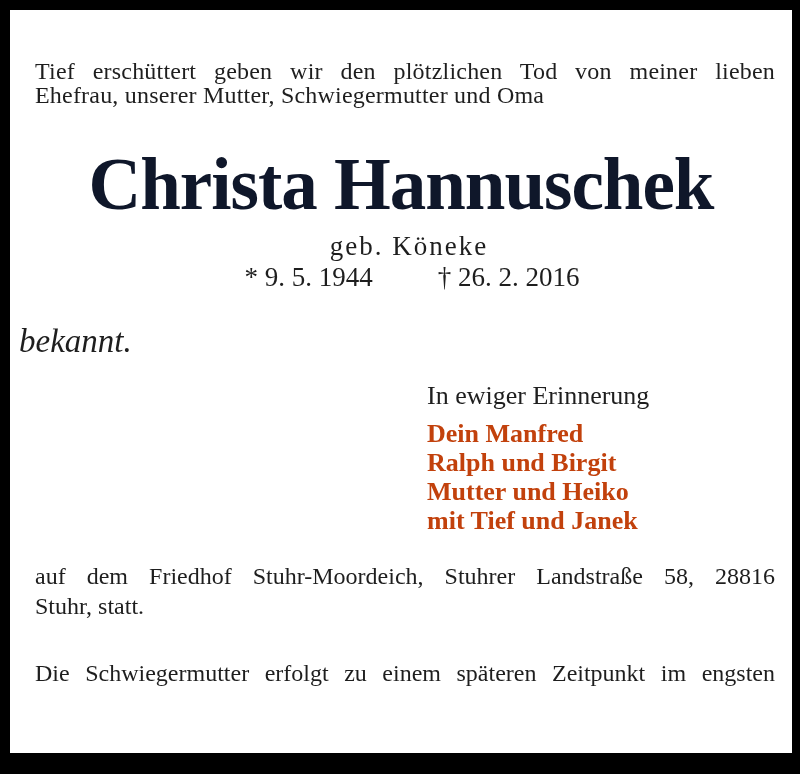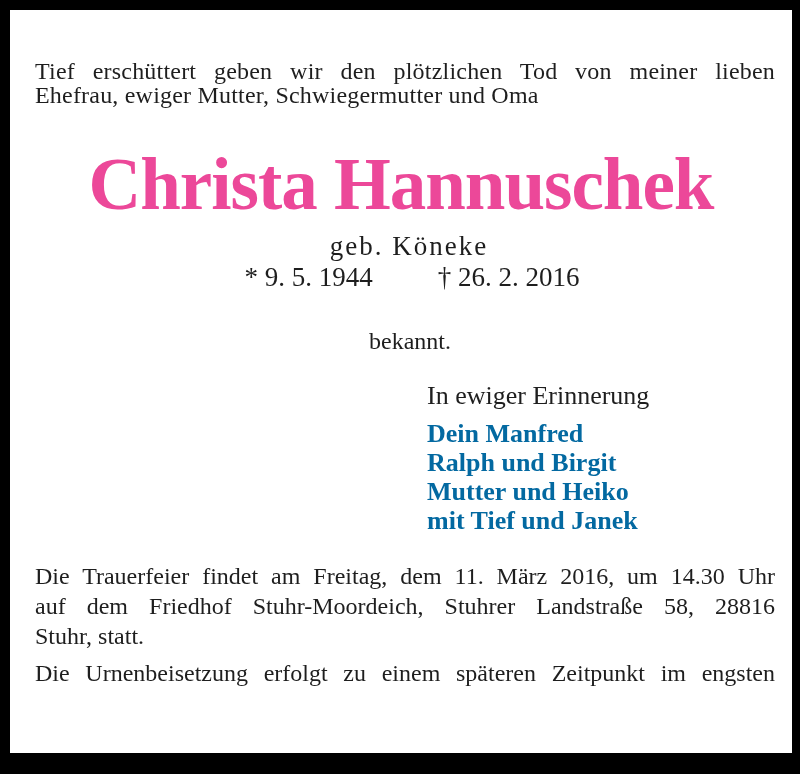--- a/index.html
+++ b/index.html
@@ -39,21 +39,21 @@
   }
   .name {
     top: 137px;
     left: 0;
     width: 100%;
     text-align: center;
     font-size: 73px;
     line-height: 76px;
     font-weight: bold;
     letter-spacing: -1px;
-    color: #ec4899;
+    color: #0f172a;
     white-space: nowrap;
   }
   .maiden {
     top: 222px;
     left: 0;
     width: 100%;
     text-align: center;
     font-size: 27px;
     line-height: 28px;
     letter-spacing: 2px;
@@ -67,38 +67,38 @@
     justify-content: center;
     gap: 65px;
     font-size: 27px;
     line-height: 30px;
     transform: translateX(11px);
   }
   .closing {
     top: 316px;
     left: 0;
     width: 100%;
-    text-align: center;
-    font-size: 24px;
+    font-size: 33px;
     line-height: 30px;
     transform: translateX(9px);
+    font-style: italic;
   }
   .memory {
     top: 371px;
     left: 417px;
     font-size: 26px;
     line-height: 30px;
   }
   .mourners {
     top: 409px;
     left: 417px;
     font-size: 26px;
     line-height: 29px;
     font-weight: bold;
-    color: #0369a1;
+    color: #c2410c;
   }
   .funeral {
     top: 551px;
     left: 25px;
     width: 740px;
     font-size: 24px;
     line-height: 30px;
   }
   .burial {
     top: 648px;
@@ -108,21 +108,21 @@
     line-height: 30px;
   }
 </style>
 </head>
 <body>
 
 <div class="sheet">
 
   <div class="block intro">
     <div class="jline">Tief erschüttert geben wir den plötzlichen Tod von meiner lieben</div>
-    <div>Ehefrau, ewiger Mutter, Schwiegermutter und Oma</div>
+    <div>Ehefrau, unserer Mutter, Schwiegermutter und Oma</div>
   </div>
 
   <div class="block name">Christa Hannuschek</div>
 
   <div class="block maiden">geb. Köneke</div>
 
   <div class="block dates">
     <span>* 9. 5. 1944</span>
     <span>† 26. 2. 2016</span>
   </div>
@@ -132,22 +132,21 @@
   <div class="block memory">In ewiger Erinnerung</div>
 
   <div class="block mourners">
     <div>Dein Manfred</div>
     <div>Ralph und Birgit</div>
     <div>Mutter und Heiko</div>
     <div>mit Tief und Janek</div>
   </div>
 
   <div class="block funeral">
-    <div class="jline">Die Trauerfeier findet am Freitag, dem 11. März 2016, um 14.30 Uhr</div>
     <div class="jline">auf dem Friedhof Stuhr-Moordeich, Stuhrer Landstraße 58, 28816</div>
     <div>Stuhr, statt.</div>
   </div>
 
   <div class="block burial">
-    <div class="jline">Die Urnenbeisetzung erfolgt zu einem späteren Zeitpunkt im engsten</div>
+    <div class="jline">Die Schwiegermutter erfolgt zu einem späteren Zeitpunkt im engsten</div>
   </div>
 
 </div>
 
 </body></html>

